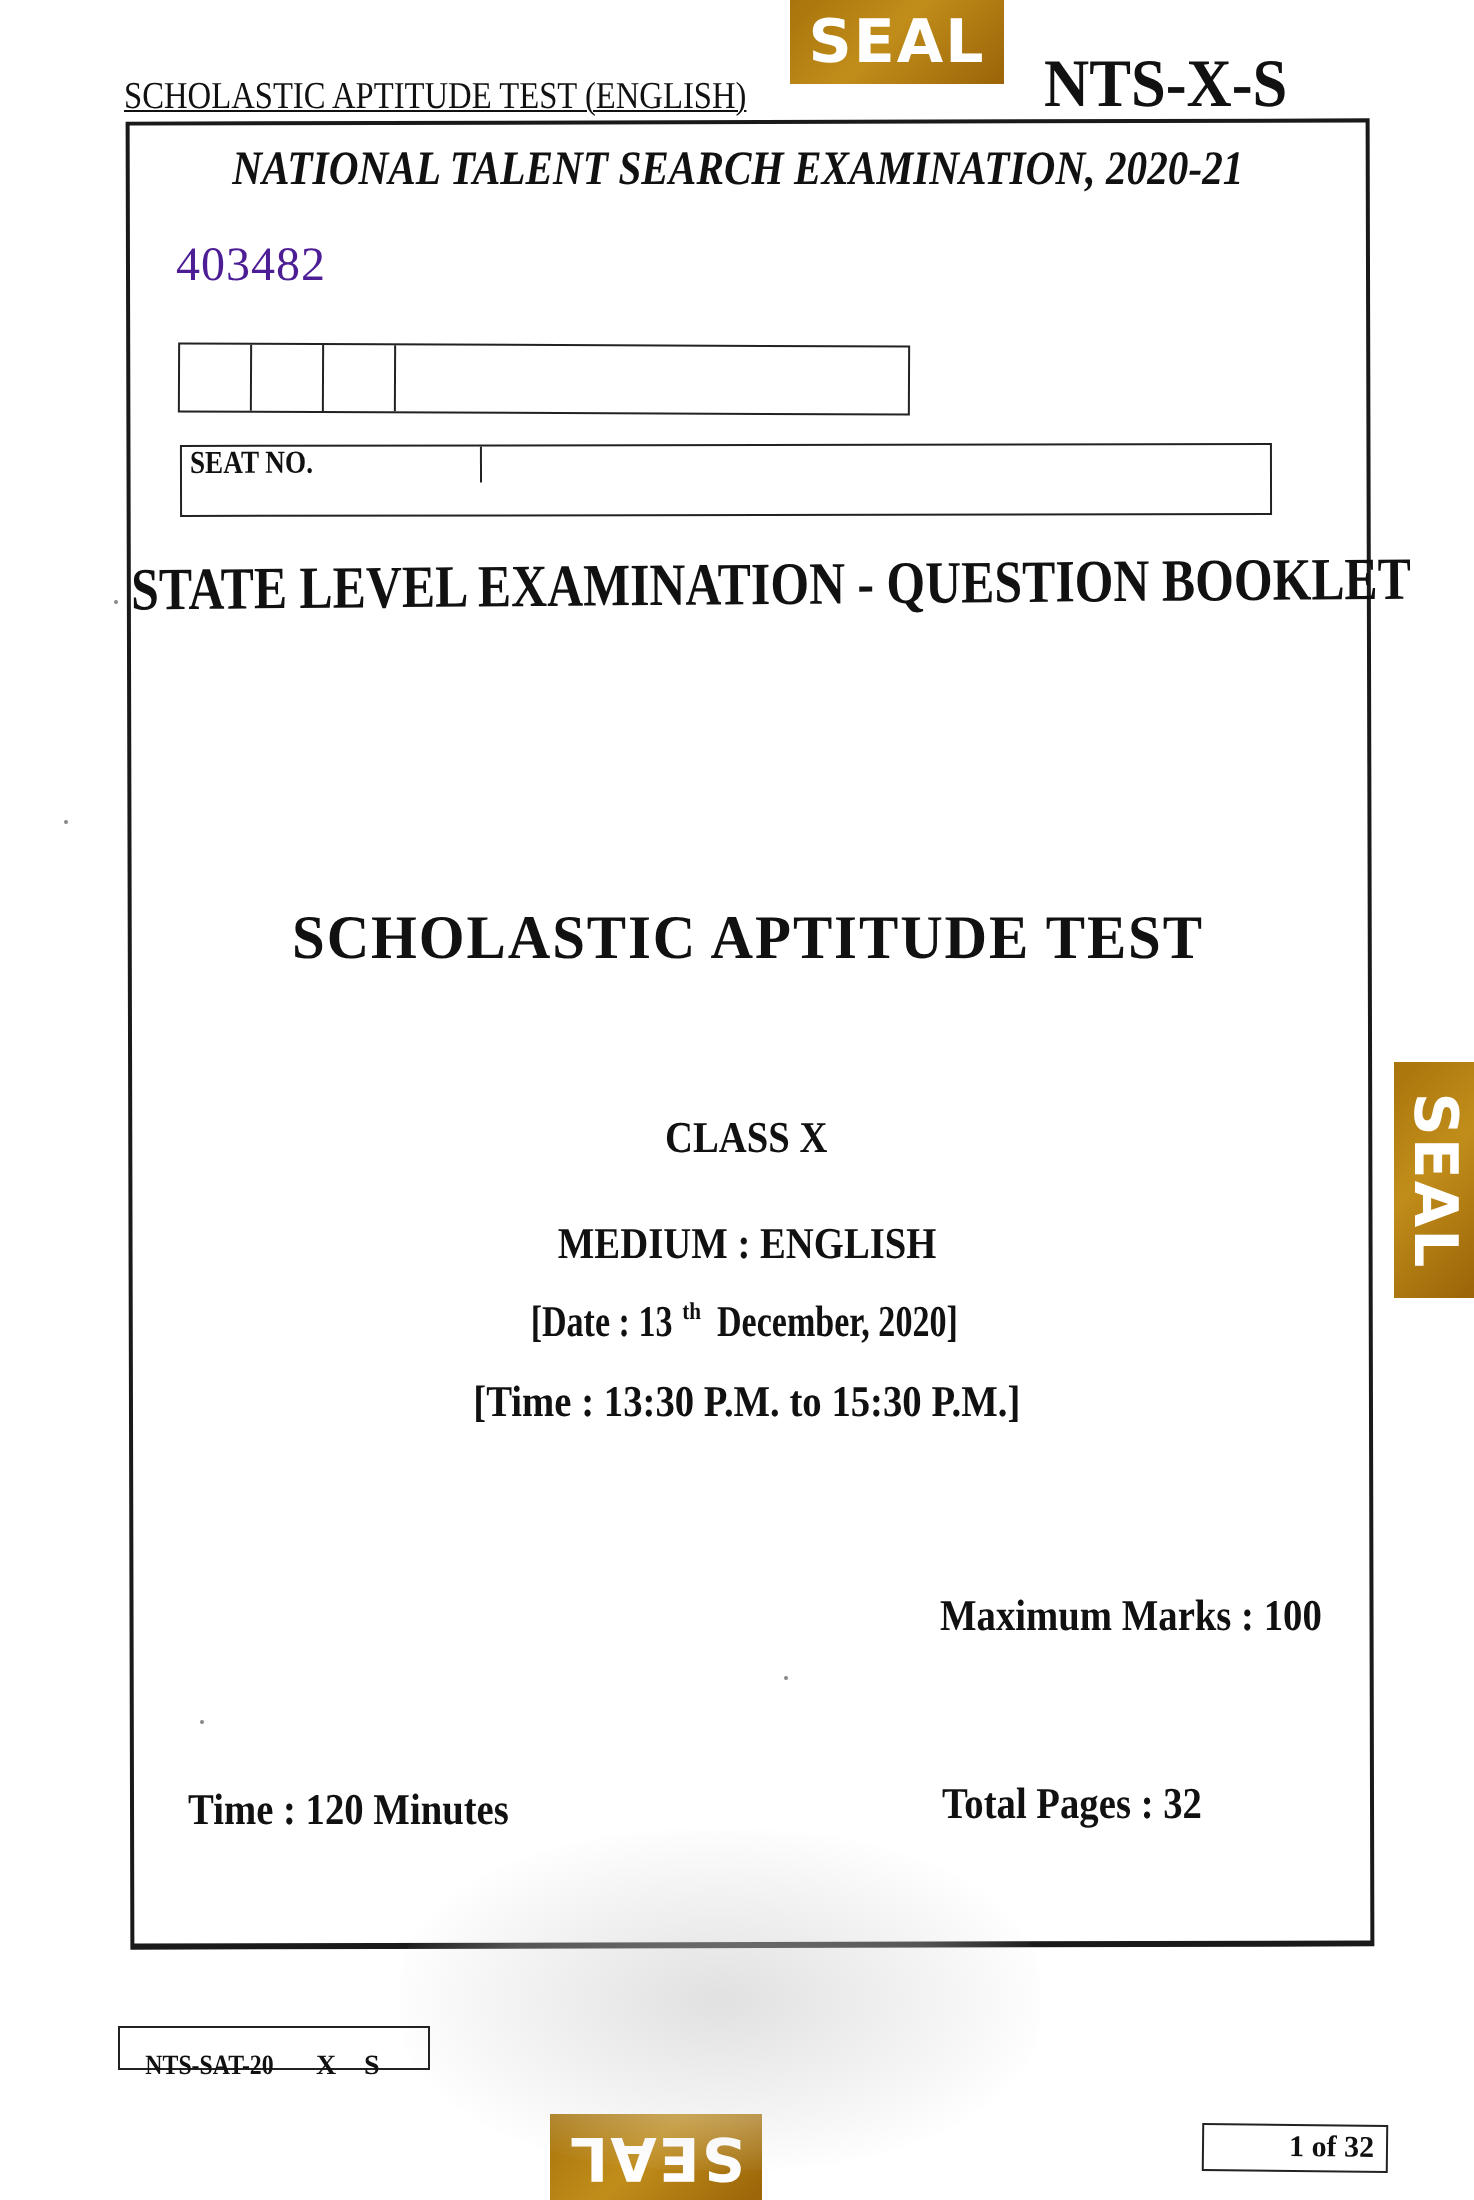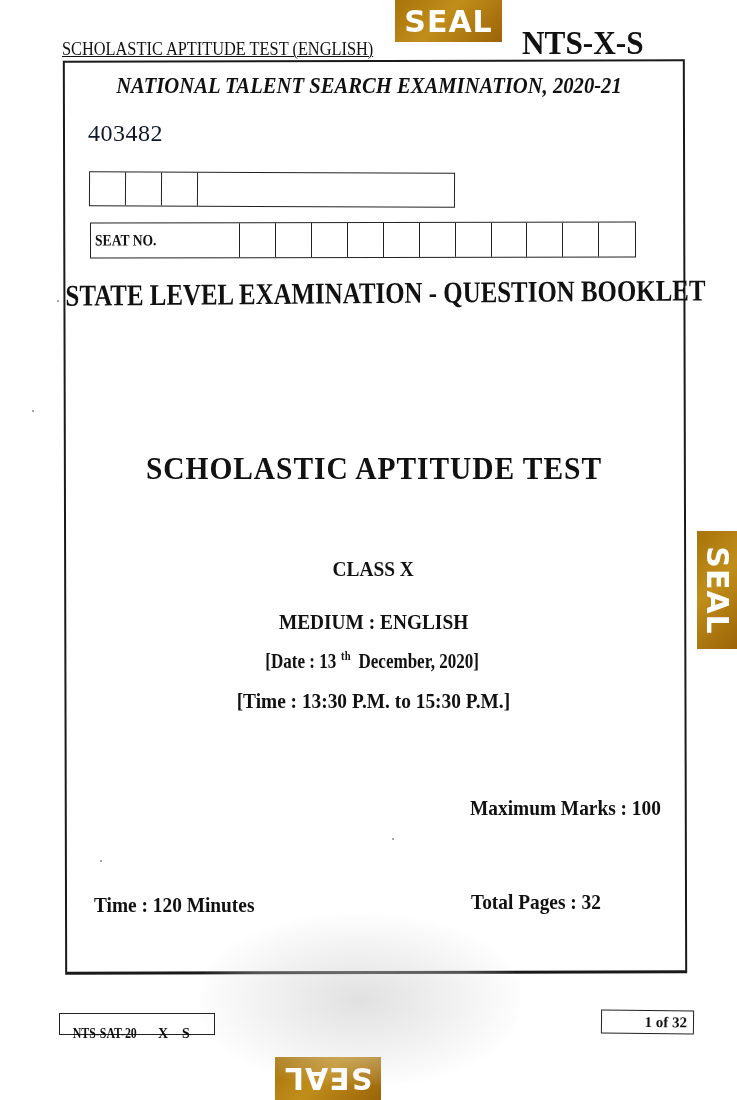--- a/index.html
+++ b/index.html
@@ -35,35 +35,35 @@
     left: 64px; top: 60px; width: 622px; height: 914px;
     border: 2px solid #1a1a1a; border-bottom-width: 3px; border-right-width: 2px;
     box-sizing: border-box; transform: rotate(-0.15deg);
   }
 
   .exam-title {
     left: 0; width: 737px; top: 72px; text-align: center; font-size: 24px; font-weight: bold; font-style: italic;
   }
   .exam-title span { display: inline-block; transform: scaleX(0.86); white-space: nowrap; }
 
-  .serial { left: 88px; top: 120px; font-size: 24px; color: #0f172a; letter-spacing: 0.5px; text-align: center; }
+  .serial { left: 88px; top: 120px; font-size: 24px; color: #4c1d95; letter-spacing: 0.5px; text-align: center; }
 
   .field-box {
     position: absolute; display: flex; border: 1.5px solid #222; box-sizing: border-box;
   }
   .field-box .label {
     display: flex; align-items: center; padding-left: 4px; font-weight: bold; font-size: 16px;
     border-right: 1.5px solid #222; box-sizing: border-box; white-space: nowrap; overflow: hidden;
   }
   .field-box .label span { display: inline-block; transform: scaleX(0.85); transform-origin: left center; }
   .field-box .cell { width: 36px; border-right: 1.5px solid #222; box-sizing: border-box; }
   .field-box .cell:last-child { border-right: none; }
   .centre-code { left: 89px; top: 172px; width: 366px; height: 35px; transform: rotate(0.25deg); }
   .centre-code .label { width: 222px; }
-  .seat-no { left: 90px; top: 222px; width: 546px; height: 36px; transform: rotate(-0.1deg); }
+  .seat-no { left: 90px; top: 222px; width: 546px; height: 36px; transform: rotate(-0.1deg); flex-direction: column; }
   .seat-no .label { width: 150px; }
 
   .booklet-title { left: 0; width: 748px; top: 276px; text-align: center; font-size: 30px; font-weight: bold; }
   .booklet-title span { display: inline-block; transform: scaleX(0.83) rotate(-0.4deg); white-space: nowrap; }
 
   .center-line { left: 0; width: 747px; text-align: center; font-weight: bold; white-space: nowrap; }
   .center-line span { display: inline-block; transform: scaleX(0.88); }
   .test-title { top: 451px; font-size: 31px; }
   .test-title span { transform: scaleX(0.95); letter-spacing: 1px; }
   .class-line { top: 556px; font-size: 22px; }
@@ -86,21 +86,21 @@
     font-size: 14px; font-weight: bold;
   }
   .code-strip div { display: flex; align-items: center; justify-content: center; border-right: 1.3px solid #222; box-sizing: border-box; margin-top: 20px; }
   .code-strip div:last-child { border-right: none; }
   .code-strip .c1 { width: 91px; }
   .code-strip .c1 span { transform: scaleX(0.85); display: inline-block; }
   .code-strip .c2 { width: 25px; }
   .code-strip .c3 { width: 38px; justify-content: flex-start; padding-left: 6px; }
 
   .page-box {
-    left: 601px; top: 1010px; width: 93px; height: 24px; border: 1.3px solid #222; box-sizing: border-box;
+    left: 601px; top: 1062px; width: 93px; height: 24px; border: 1.3px solid #222; box-sizing: border-box;
     font-size: 15px; font-weight: bold; display: flex; align-items: center; justify-content: flex-end; padding-right: 6px;
     transform: rotate(0.6deg);
   }
   .dot { position: absolute; width: 2px; height: 2px; background: #888; border-radius: 50%; }
 </style>
 </head>
 <body>
 
 <div class="seal seal-top">
     <span>SEAL</span>

